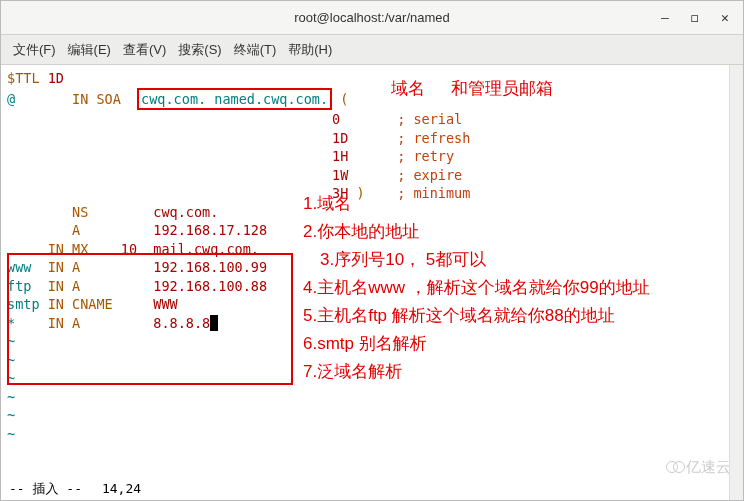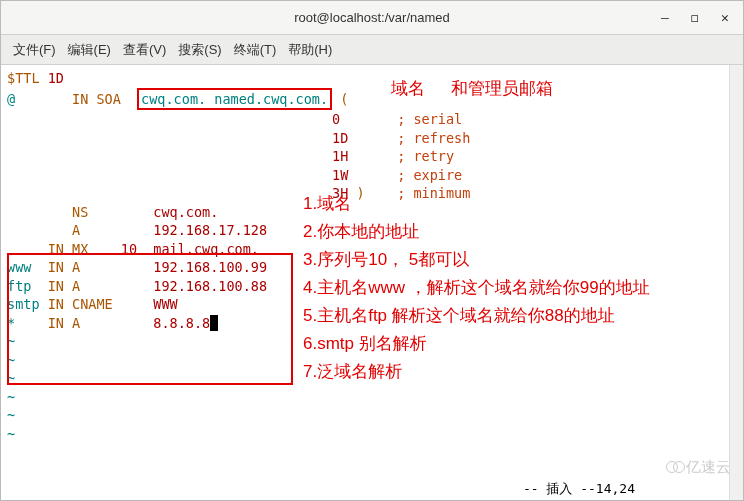--- a/index.html
+++ b/index.html
@@ -104,25 +104,26 @@
       background: #000;
       vertical-align: text-bottom;
     }
     .statusbar {
       position: absolute;
       bottom: 0;
       left: 0;
       right: 0;
       height: 20px;
       display: flex;
-      justify-content: flex-end;
+      justify-content: flex-start;
       padding: 0 8px;
       font-family: monospace;
       font-size: 13px;
       background: #fff;
+      gap: 20px;
     }
     .watermark {
       position: absolute;
       right: 12px;
       bottom: 24px;
       color: #ccc;
       font-size: 15px;
       display: flex;
       align-items: center;
       gap: 0;
@@ -199,21 +200,21 @@
   <div class="line"><span class="tilde">~</span></div>
   <div class="line"><span class="tilde">~</span></div>
   <div class="line"><span class="tilde">~</span></div>
   <div class="line"><span class="tilde">~</span></div>
   <div class="line"><span class="tilde">~</span></div>
 
   <div class="anno" style="left:390px; top:15px;">域名</div>
   <div class="anno" style="left:450px; top:15px;">和管理员邮箱</div>
   <div class="anno" style="left:302px; top:130px;">1.域名</div>
   <div class="anno" style="left:302px; top:158px;">2.你本地的地址</div>
-  <div class="anno" style="left:302px; top:186px;text-align:right;">3.序列号10， 5都可以</div>
+  <div class="anno" style="left:319px; top:186px;text-align:right;">3.序列号10， 5都可以</div>
   <div class="anno" style="left:302px; top:214px;">4.主机名www ，解析这个域名就给你99的地址</div>
   <div class="anno" style="left:302px; top:242px;">5.主机名ftp     解析这个域名就给你88的地址</div>
   <div class="anno" style="left:302px; top:270px;">6.smtp  别名解析</div>
   <div class="anno" style="left:302px; top:298px;">7.泛域名解析</div>
 
   <div class="watermark">
     <span class="watermark-circles"></span>
     <span>亿速云</span>
   </div>
 

